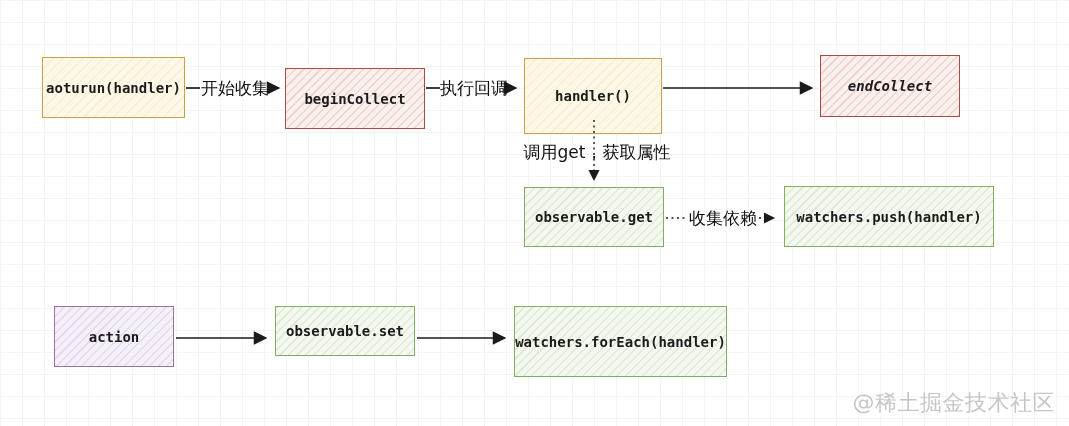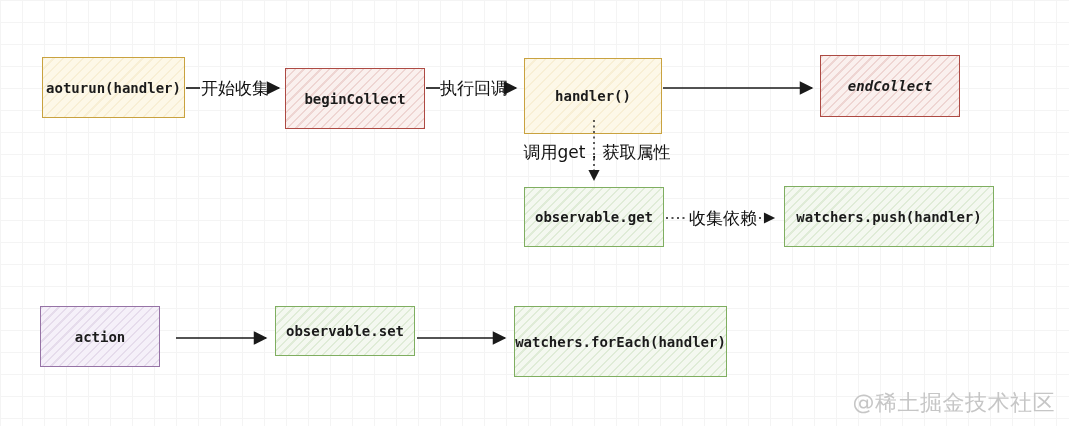--- a/index.html
+++ b/index.html
@@ -94,21 +94,21 @@
   </div>
 
   <div class="node c-green" style="left:784px;top:186px;width:210px;height:61px;">
     <span>watchers.push(handler)</span>
   </div>
 
   <div class="node c-green" style="left:524px;top:187px;width:140px;height:60px;">
     <span>observable.get</span>
   </div>
 
-  <div class="node c-purple" style="left:40px;top:306px;width:120px;height:61px;">
+  <div class="node c-purple" style="left:54px;top:306px;width:120px;height:61px;">
     <span>action</span>
   </div>
 
   <div class="node c-green" style="left:275px;top:306px;width:140px;height:50px;">
     <span>observable.set</span>
   </div>
 
   <div class="node c-green" style="left:514px;top:306px;width:213px;height:71px;">
     <span>watchers.forEach(handler)</span>
   </div>

